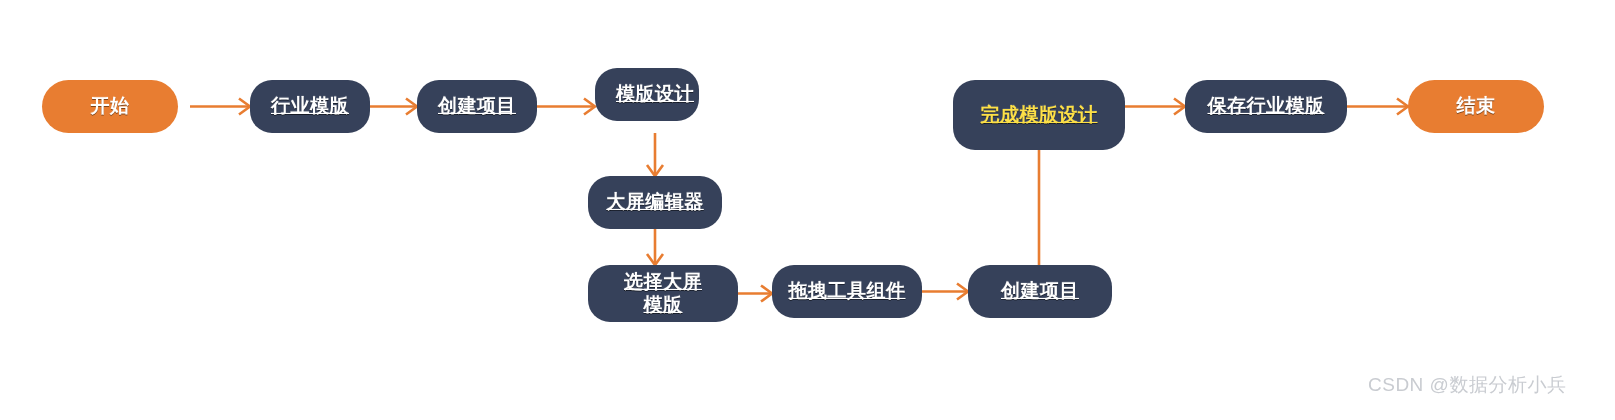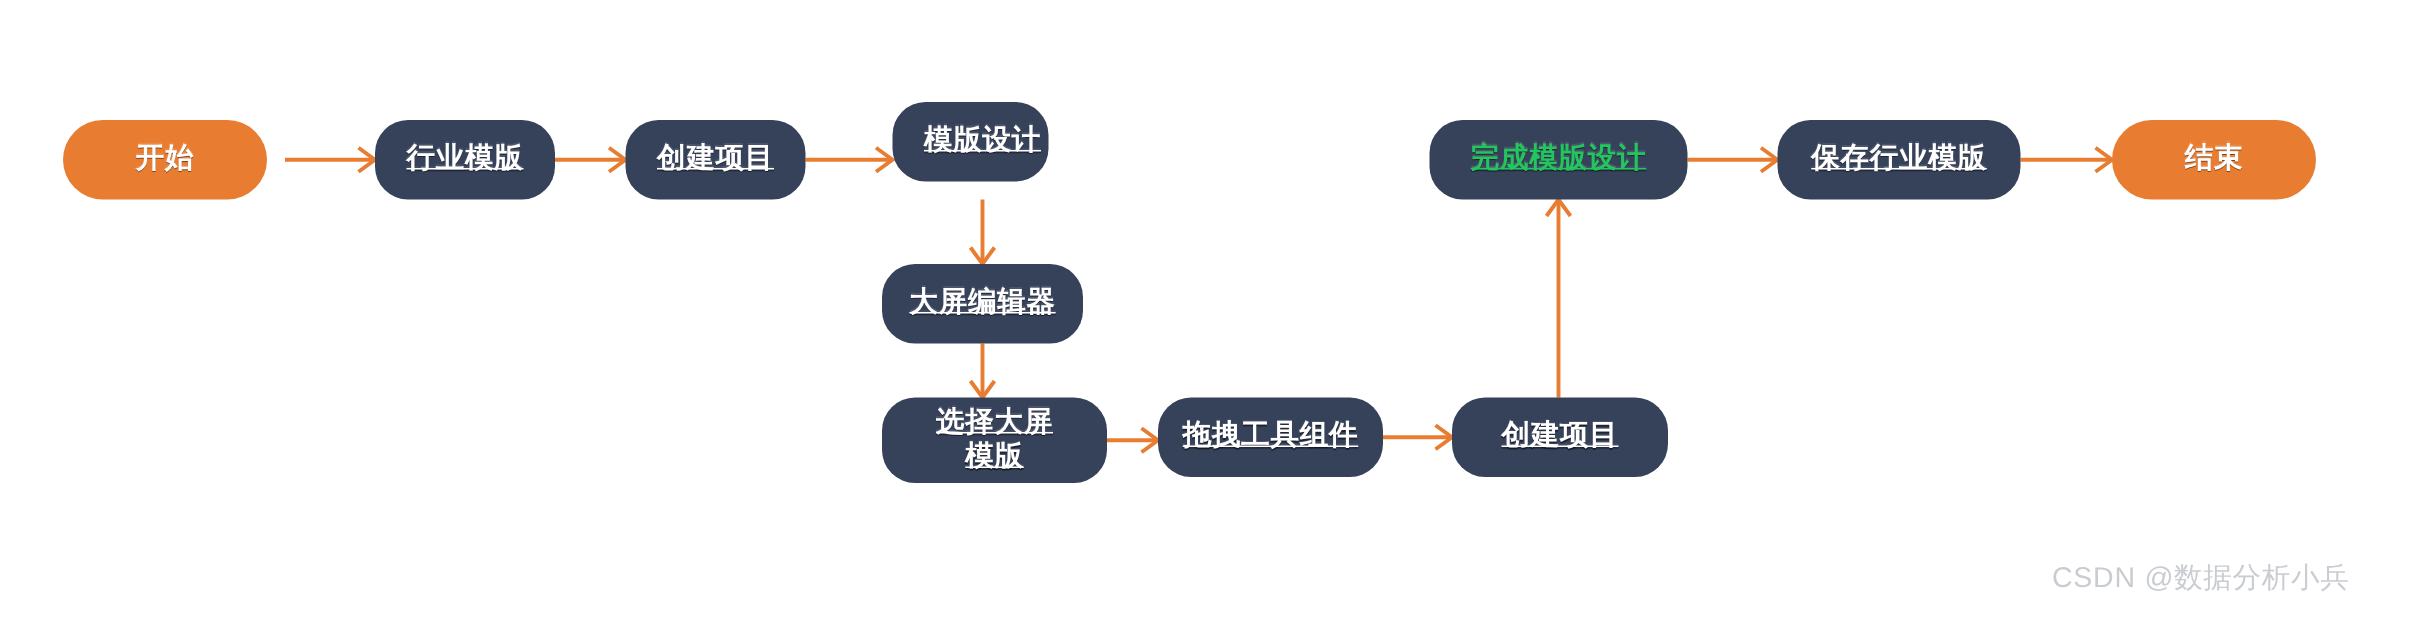--- a/index.html
+++ b/index.html
@@ -92,20 +92,20 @@
   <div id="node-layer">
       <div class="node term" style="left: 42px; top: 80px; width: 136px; height: 53px; background: rgb(232, 125, 49); border-radius: 26.5px; color: rgb(255, 255, 255);"><span>开始</span></div>
       <div class="node dark" style="left: 250px; top: 80px; width: 120px; height: 53px; background: rgb(54, 65, 90); color: rgb(255, 255, 255);"><span>行业模版</span></div>
       <div class="node dark" style="left: 417px; top: 80px; width: 120px; height: 53px; background: rgb(54, 65, 90); color: rgb(255, 255, 255);"><span>创建项目</span></div>
       <div class="node dark" style="left: 595px; top: 68px; width: 104px; height: 53px; background: rgb(54, 65, 90); color: rgb(255, 255, 255); padding-left: 16px;"><span>模版设计</span></div>
       <div class="node dark" style="left: 588px; top: 176px; width: 134px; height: 53px; background: rgb(54, 65, 90); color: rgb(255, 255, 255);"><span>大屏编辑器</span></div>
       <div class="node dark" style="left: 588px; top: 265px; width: 150px; height: 57px; background: rgb(54, 65, 90); color: rgb(255, 255, 255);"><span>选择大屏
 模版</span></div>
       <div class="node dark" style="left: 772px; top: 265px; width: 150px; height: 53px; background: rgb(54, 65, 90); color: rgb(255, 255, 255);"><span>拖拽工具组件</span></div>
       <div class="node dark" style="left: 968px; top: 265px; width: 144px; height: 53px; background: rgb(54, 65, 90); color: rgb(255, 255, 255);"><span>创建项目</span></div>
-      <div class="node dark" style="left: 953px; top: 80px; width: 172px; height: 53px; background: rgb(54, 65, 90); color: #22c55e;"><span>完成模版设计</span></div>
+      <div class="node dark" style="left: 953px; top: 80px; width: 172px; height: 70px; background: rgb(54, 65, 90); color: #fde047;"><span>完成模版设计</span></div>
       <div class="node dark" style="left: 1185px; top: 80px; width: 162px; height: 53px; background: rgb(54, 65, 90); color: rgb(255, 255, 255);"><span>保存行业模版</span></div>
       <div class="node term" style="left: 1408px; top: 80px; width: 136px; height: 53px; background: rgb(232, 125, 49); border-radius: 26.5px; color: rgb(255, 255, 255);"><span>结束</span></div>
     </div>
 
   <div class="watermark" style="left: 1368px; top: 372px; color: rgb(201, 204, 209);">CSDN @数据分析小兵</div>
 
 </div>
 
 </body></html>

